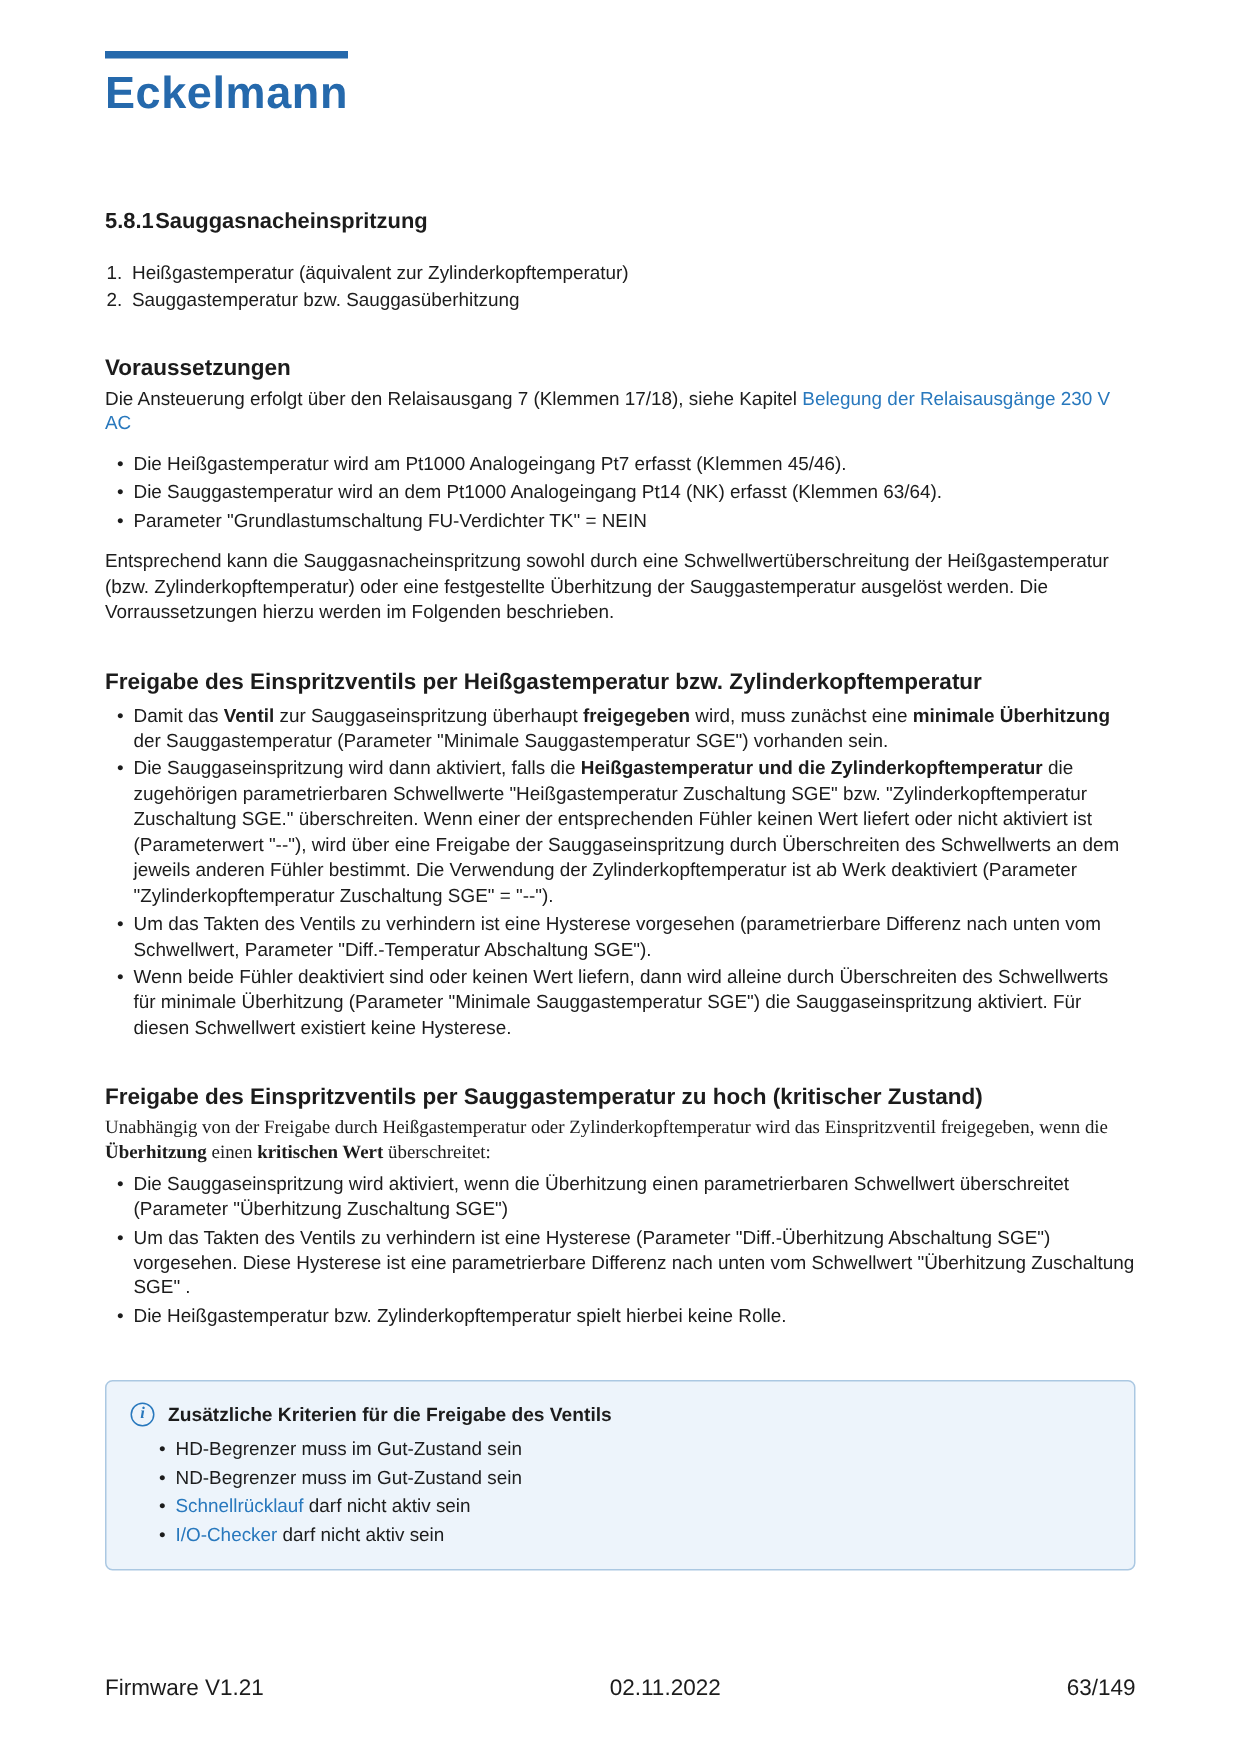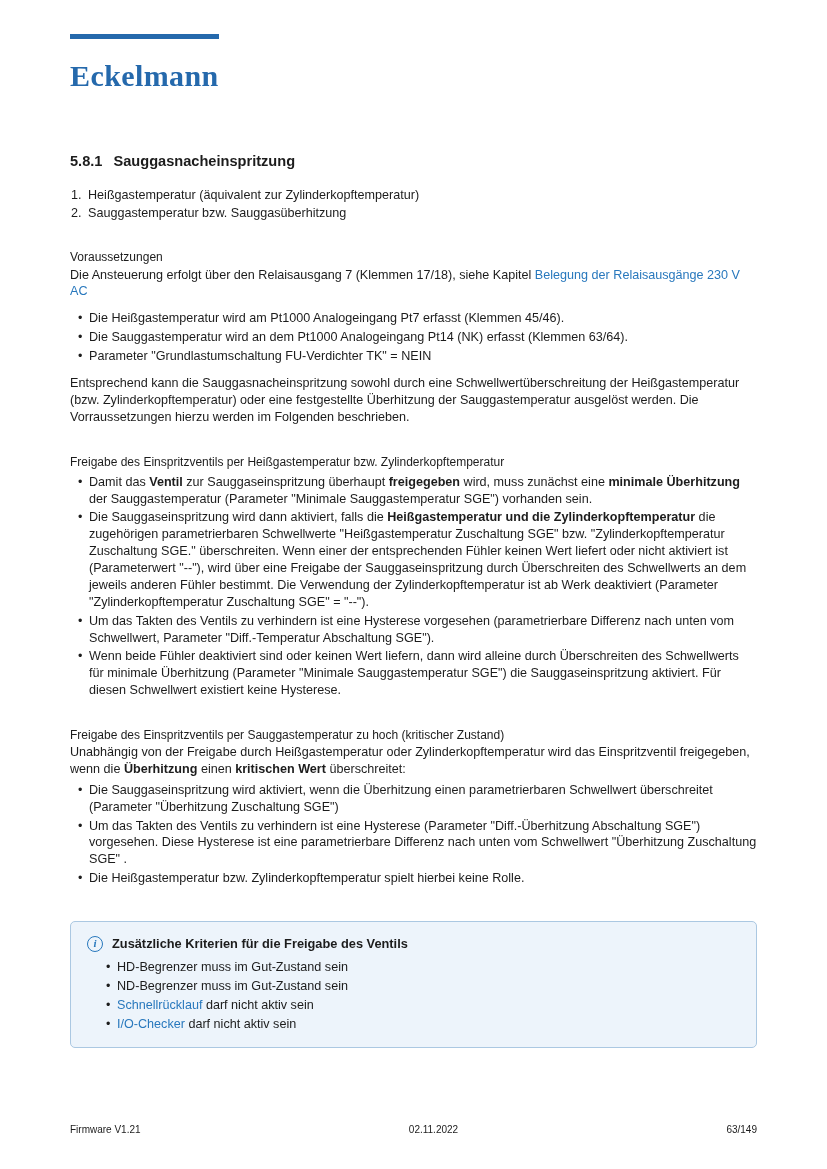--- a/index.html
+++ b/index.html
@@ -11,26 +11,26 @@
   }
   *{box-sizing:border-box;}
   html,body{margin:0;padding:0;}
   body{
     width:827px;height:1169px;position:relative;overflow:hidden;
     background:#ffffff;color:var(--text);
     font-family:"Liberation Sans","DejaVu Sans",sans-serif;
     font-size:12.6px;line-height:1.34;
   }
   .page{padding:34px 70px 0 70px;}
-  .logo{display:inline-block;border-top:5px solid var(--brand);padding-top:17px;font-family:Liberation Serif, serif;}
+  .logo{display:inline-block;border-top:5px solid var(--brand);padding-top:4px;}
   .logo-text{font-size:30px;font-weight:700;color:var(--brand);letter-spacing:.4px;}
   h1{font-size:14.6px;font-weight:700;margin:56px 0 15px;}
-  .h1-num{margin-right:11px;}
+  .h1-num{margin-right:1px;}
   p{margin:0 0 10px;}
-  h2{font-size:12px;font-weight:400;margin:28px 0 1px;}
+  h2{font-size:15px;font-weight:700;margin:28px 0 1px;}
   ol.numlist{list-style:none;margin:0 0 10px;padding:0;}
   ol.numlist li{position:relative;padding-left:18px;margin:0 0 1px;}
   ol.numlist .num{position:absolute;left:1px;}
   ul.bullets{list-style:none;margin:4px 0 10px;padding:0 0 0 19px;}
   ul.bullets li{position:relative;margin:0 0 2px;}
   ul.bullets li::before{content:"\2022";position:absolute;left:-11px;}
   .mt-sm{margin-top:6px;}
   .link{color:var(--link);text-decoration:none;cursor:pointer;}
   strong{font-weight:700;}
   .infobox{
@@ -43,21 +43,21 @@
     width:16px;height:16px;flex:none;border:1.5px solid var(--link);border-radius:50%;
     color:var(--link);font-weight:700;font-size:11px;font-style:italic;
     font-family:"Liberation Serif","DejaVu Serif",serif;
     display:inline-flex;align-items:center;justify-content:center;
   }
   .infobox-title{font-weight:700;font-size:12.8px;}
   .infobox ul.bullets{margin:0;padding-left:30px;}
   footer{
     position:absolute;left:70px;right:70px;bottom:33px;
     display:flex;justify-content:space-between;align-items:baseline;
-    font-size:10px;
+    font-size:15px;
   }
 </style>
 </head>
 <body>
 
 <div class="page">
 
   <header>
     <div class="logo">
       <span class="logo-text">Eckelmann</span>
@@ -95,21 +95,21 @@
 
     <h2>Freigabe des Einspritzventils per Heißgastemperatur bzw. Zylinderkopftemperatur</h2>
     <ul class="bullets mt-sm">
       <li><span>Damit das </span><strong>Ventil</strong><span> zur Sauggaseinspritzung überhaupt </span><strong>freigegeben</strong><span> wird, muss zunächst eine </span><strong>minimale Überhitzung</strong><span> der Sauggastemperatur (Parameter "Minimale Sauggastemperatur SGE") vorhanden sein.</span></li>
       <li><span>Die Sauggaseinspritzung wird dann aktiviert, falls die </span><strong>Heißgastemperatur und die Zylinderkopftemperatur</strong><span> die zugehörigen parametrierbaren Schwellwerte "Heißgastemperatur Zuschaltung SGE" bzw. "Zylinderkopftemperatur Zuschaltung SGE." überschreiten. Wenn einer der entsprechenden Fühler keinen Wert liefert oder nicht aktiviert ist (Parameterwert "--"), wird über eine Freigabe der Sauggaseinspritzung durch Überschreiten des Schwellwerts an dem jeweils anderen Fühler bestimmt. Die Verwendung der Zylinderkopftemperatur ist ab Werk deaktiviert (Parameter "Zylinderkopftemperatur Zuschaltung SGE" = "--").</span></li>
       <li><span>Um das Takten des Ventils zu verhindern ist eine Hysterese vorgesehen (parametrierbare Differenz nach unten vom Schwellwert, Parameter "Diff.-Temperatur Abschaltung SGE").</span></li>
       <li><span>Wenn beide Fühler deaktiviert sind oder keinen Wert liefern, dann wird alleine durch Überschreiten des Schwellwerts für minimale Überhitzung (Parameter "Minimale Sauggastemperatur SGE") die Sauggaseinspritzung aktiviert. Für diesen Schwellwert existiert keine Hysterese.</span></li>
     </ul>
 
     <h2>Freigabe des Einspritzventils per Sauggastemperatur zu hoch (kritischer Zustand)</h2>
-    <p style="margin-bottom:0;"><span>Unabhängig von der Freigabe durch Heißgastemperatur oder Zylinderkopftemperatur wird das Einspritzventil freigegeben, wenn die </span><strong>Überhitzung</strong><span> einen </span><strong>kritischen Wert</strong><span> überschreitet:</span></p>
+    <p style="margin-bottom:0;font-family:Liberation Serif, serif;"><span>Unabhängig von der Freigabe durch Heißgastemperatur oder Zylinderkopftemperatur wird das Einspritzventil freigegeben, wenn die </span><strong>Überhitzung</strong><span> einen </span><strong>kritischen Wert</strong><span> überschreitet:</span></p>
     <ul class="bullets mt-sm">
       <li><span>Die Sauggaseinspritzung wird aktiviert, wenn die Überhitzung einen parametrierbaren Schwellwert überschreitet (Parameter "Überhitzung Zuschaltung SGE")</span></li>
       <li><span>Um das Takten des Ventils zu verhindern ist eine Hysterese (Parameter "Diff.-Überhitzung Abschaltung SGE") vorgesehen. Diese Hysterese ist eine parametrierbare Differenz nach unten vom Schwellwert "Überhitzung Zuschaltung SGE" .</span></li>
       <li><span>Die Heißgastemperatur bzw. Zylinderkopftemperatur spielt hierbei keine Rolle.</span></li>
     </ul>
 
     <div class="infobox">
       <div class="infobox-header">
         <span class="info-icon">i</span>
         <span class="infobox-title">Zusätzliche Kriterien für die Freigabe des Ventils</span>

